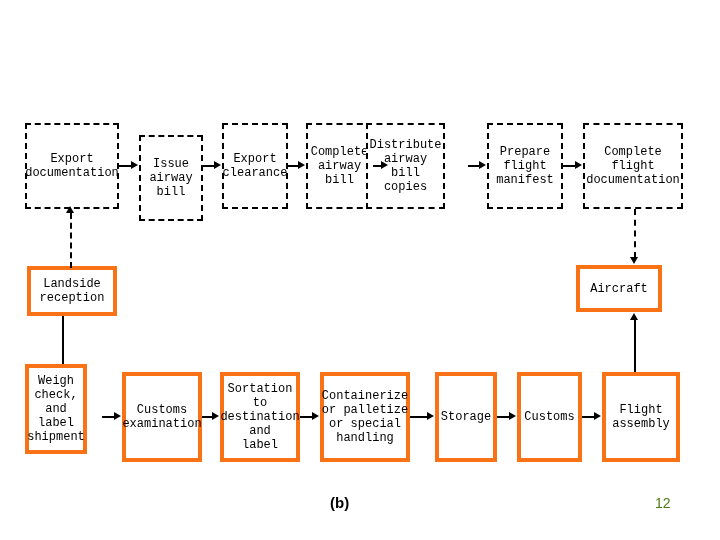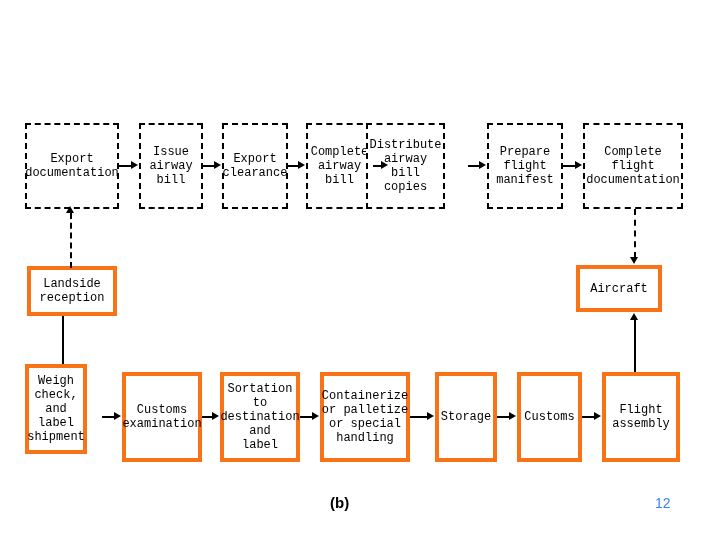--- a/index.html
+++ b/index.html
@@ -103,35 +103,35 @@
     font-weight: bold;
     font-size: 15px;
     color: #000000;
   }
   #page-number {
     position: absolute;
     left: 655px;
     top: 495px;
     font-family: "Liberation Sans", sans-serif;
     font-size: 14px;
-    color: #3b82f6;
+    color: #4d7c0f;
   }
 </style>
 </head>
 <body>
 
 <div id="slide">
 
 
   <div class="node dashed" style="left:25px; top:123px; width:94px; height:86px;">
     <span class="txt">Export
 documentation</span>
   </div>
 
-  <div class="node dashed" style="left:139px; top:123px; width:64px; height:86px;">
+  <div class="node dashed" style="left:139px; top:135px; width:64px; height:86px;">
     <span class="txt">Issue
 airway
 bill</span>
   </div>
 
   <div class="node dashed" style="left:222px; top:123px; width:66px; height:86px;">
     <span class="txt">Export
 clearance</span>
   </div>
 

